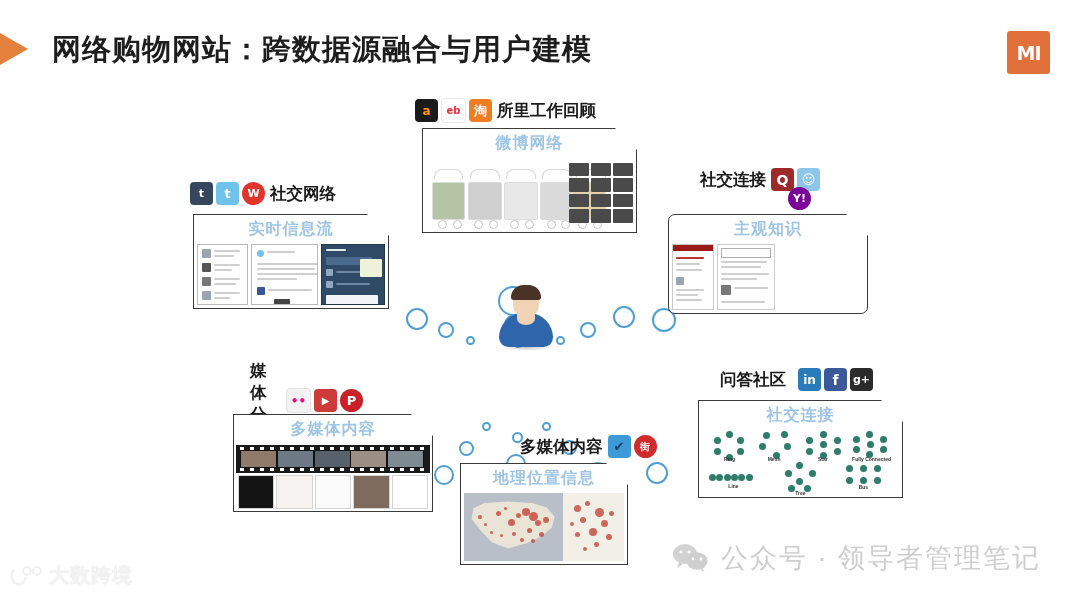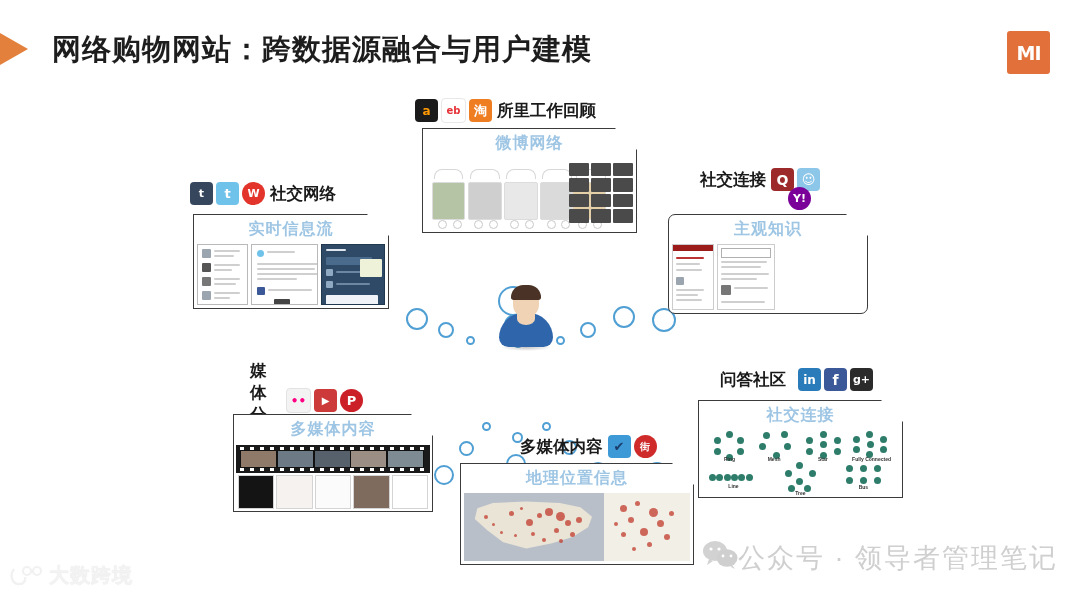--- a/index.html
+++ b/index.html
@@ -178,21 +178,21 @@
     position:absolute;left:10px;top:562px;display:flex;align-items:center;gap:7px;
     opacity:.92;
   }
   .wm-left-mark{position:relative;width:32px;height:22px;}
   .wm-left-text{
     font-size:20px;color:#f2f2f2;font-weight:700;letter-spacing:1px;
     font-family:"Liberation Sans","DejaVu Sans",sans-serif;
     text-shadow:0 0 1px rgba(200,200,200,.6);
   }
   .wm-right{
-    position:absolute;left:702px;top:540px;display:flex;align-items:flex-start;
+    position:absolute;left:672px;top:540px;display:flex;align-items:center;gap:13px;
   }
   .wm-wechat{
     position:relative;width:36px;height:30px;
   }
   .wm-right-text{
     font-size:27px;color:#cfcfcf;font-weight:400;letter-spacing:2px;
     font-family:"Liberation Sans","DejaVu Sans",sans-serif;white-space:nowrap;
   }
 </style>
 </head>
@@ -463,21 +463,21 @@
     </div>
 
     <div class="node" style="left:520px;top:345px;" data-name="node-checkin">
       <div class="node-head" style="left:0;top:0;" data-name="node-checkin-header">
         <div class="node-label" data-name="node-checkin-label">多媒体内容</div>
         <div class="icon-row" data-name="node-checkin-icons">
           <div class="ico" style="background:#3d9ad6;color:#1b3b6b;font-size:13px;" data-name="foursquare-icon">✔</div>
           <div class="ico rnd" style="background:#cf2b2b;color:#fff;font-size:10px;" data-name="jiepang-icon">街</div>
         </div>
       </div>
-      <div class="card" style="left:-60px;top:28px;width:234px;height:102px;" data-name="node-checkin-card">
+      <div class="card" style="left:-60px;top:28px;width:168px;height:102px;" data-name="node-checkin-card">
         <div class="card-caption" data-name="node-checkin-caption">地理位置信息</div>
         <div class="card-body" style="padding:3px;box-sizing:border-box;" data-name="node-checkin-thumb">
           <div class="map" data-name="geo-map-illustration">
             <div class="map-a">
               <div class="us"></div>
               <div class="dot-r" style="left:14%;top:32%;width:4px;height:4px;"></div>
               <div class="dot-r" style="left:20%;top:44%;width:3px;height:3px;"></div>
               <div class="dot-r" style="left:32%;top:26%;width:5px;height:5px;"></div>
               <div class="dot-r" style="left:44%;top:38%;width:7px;height:7px;"></div>
               <div class="dot-r" style="left:52%;top:30%;width:5px;height:5px;"></div>

